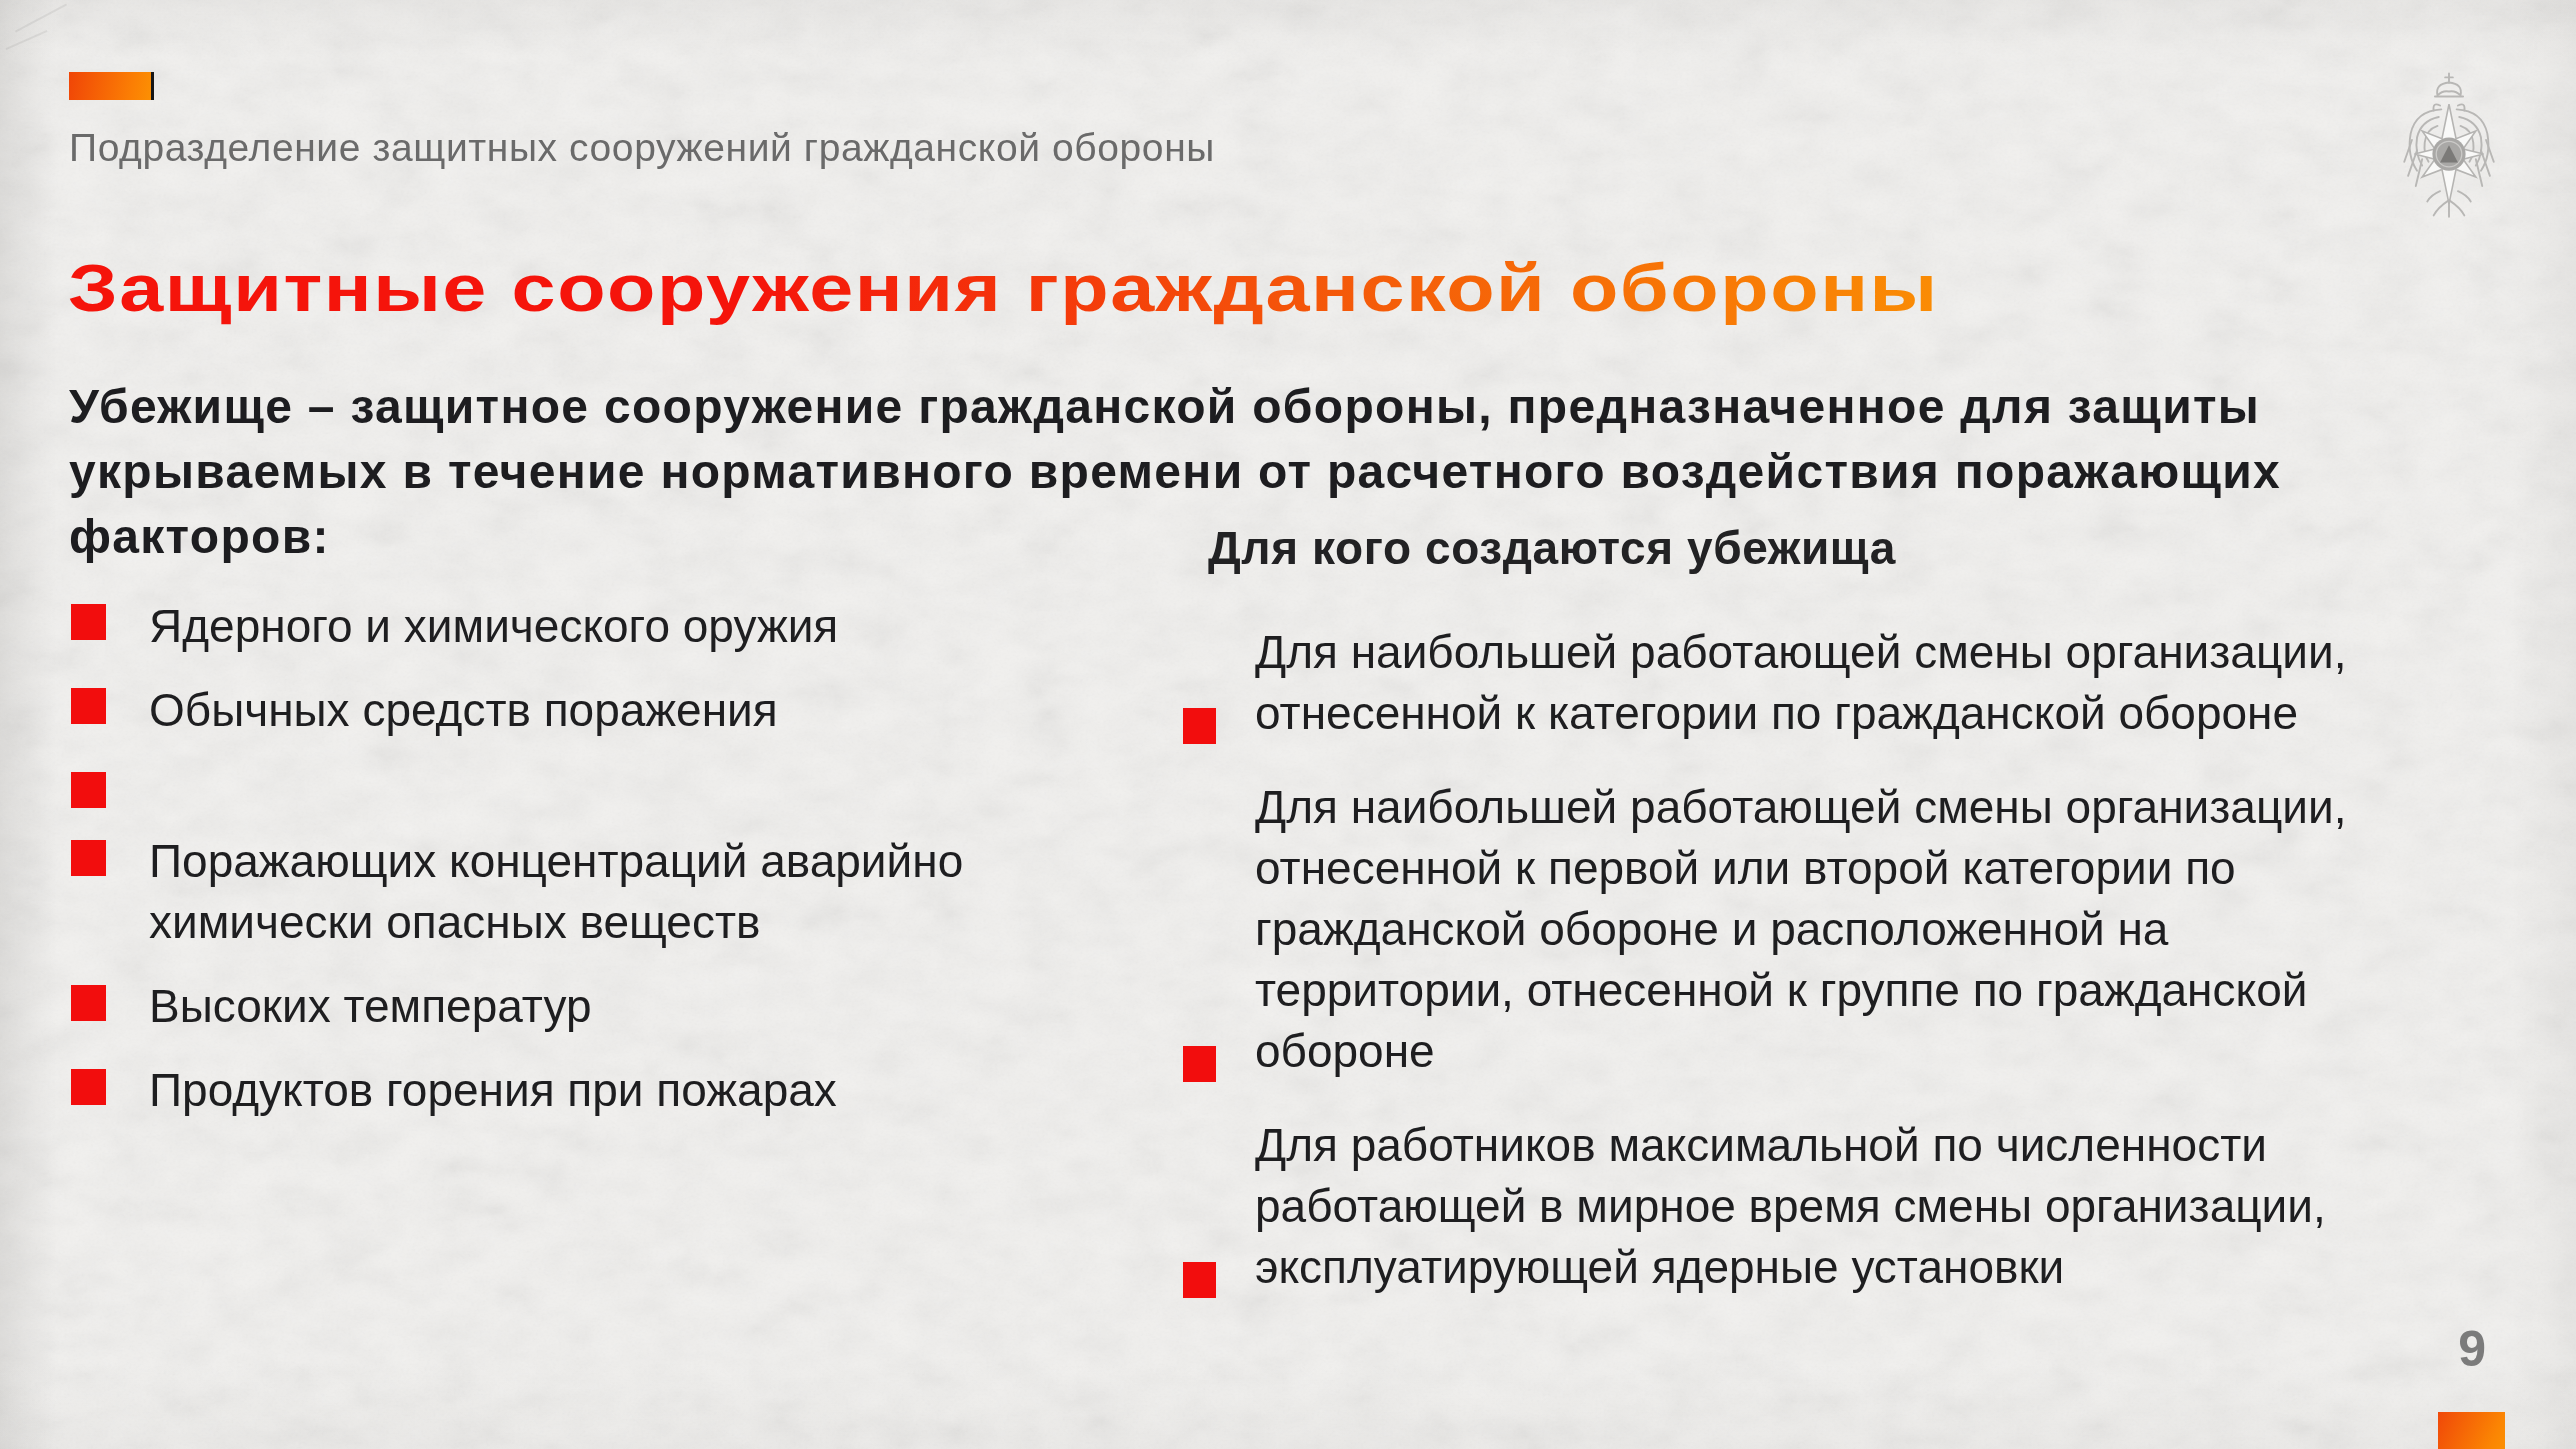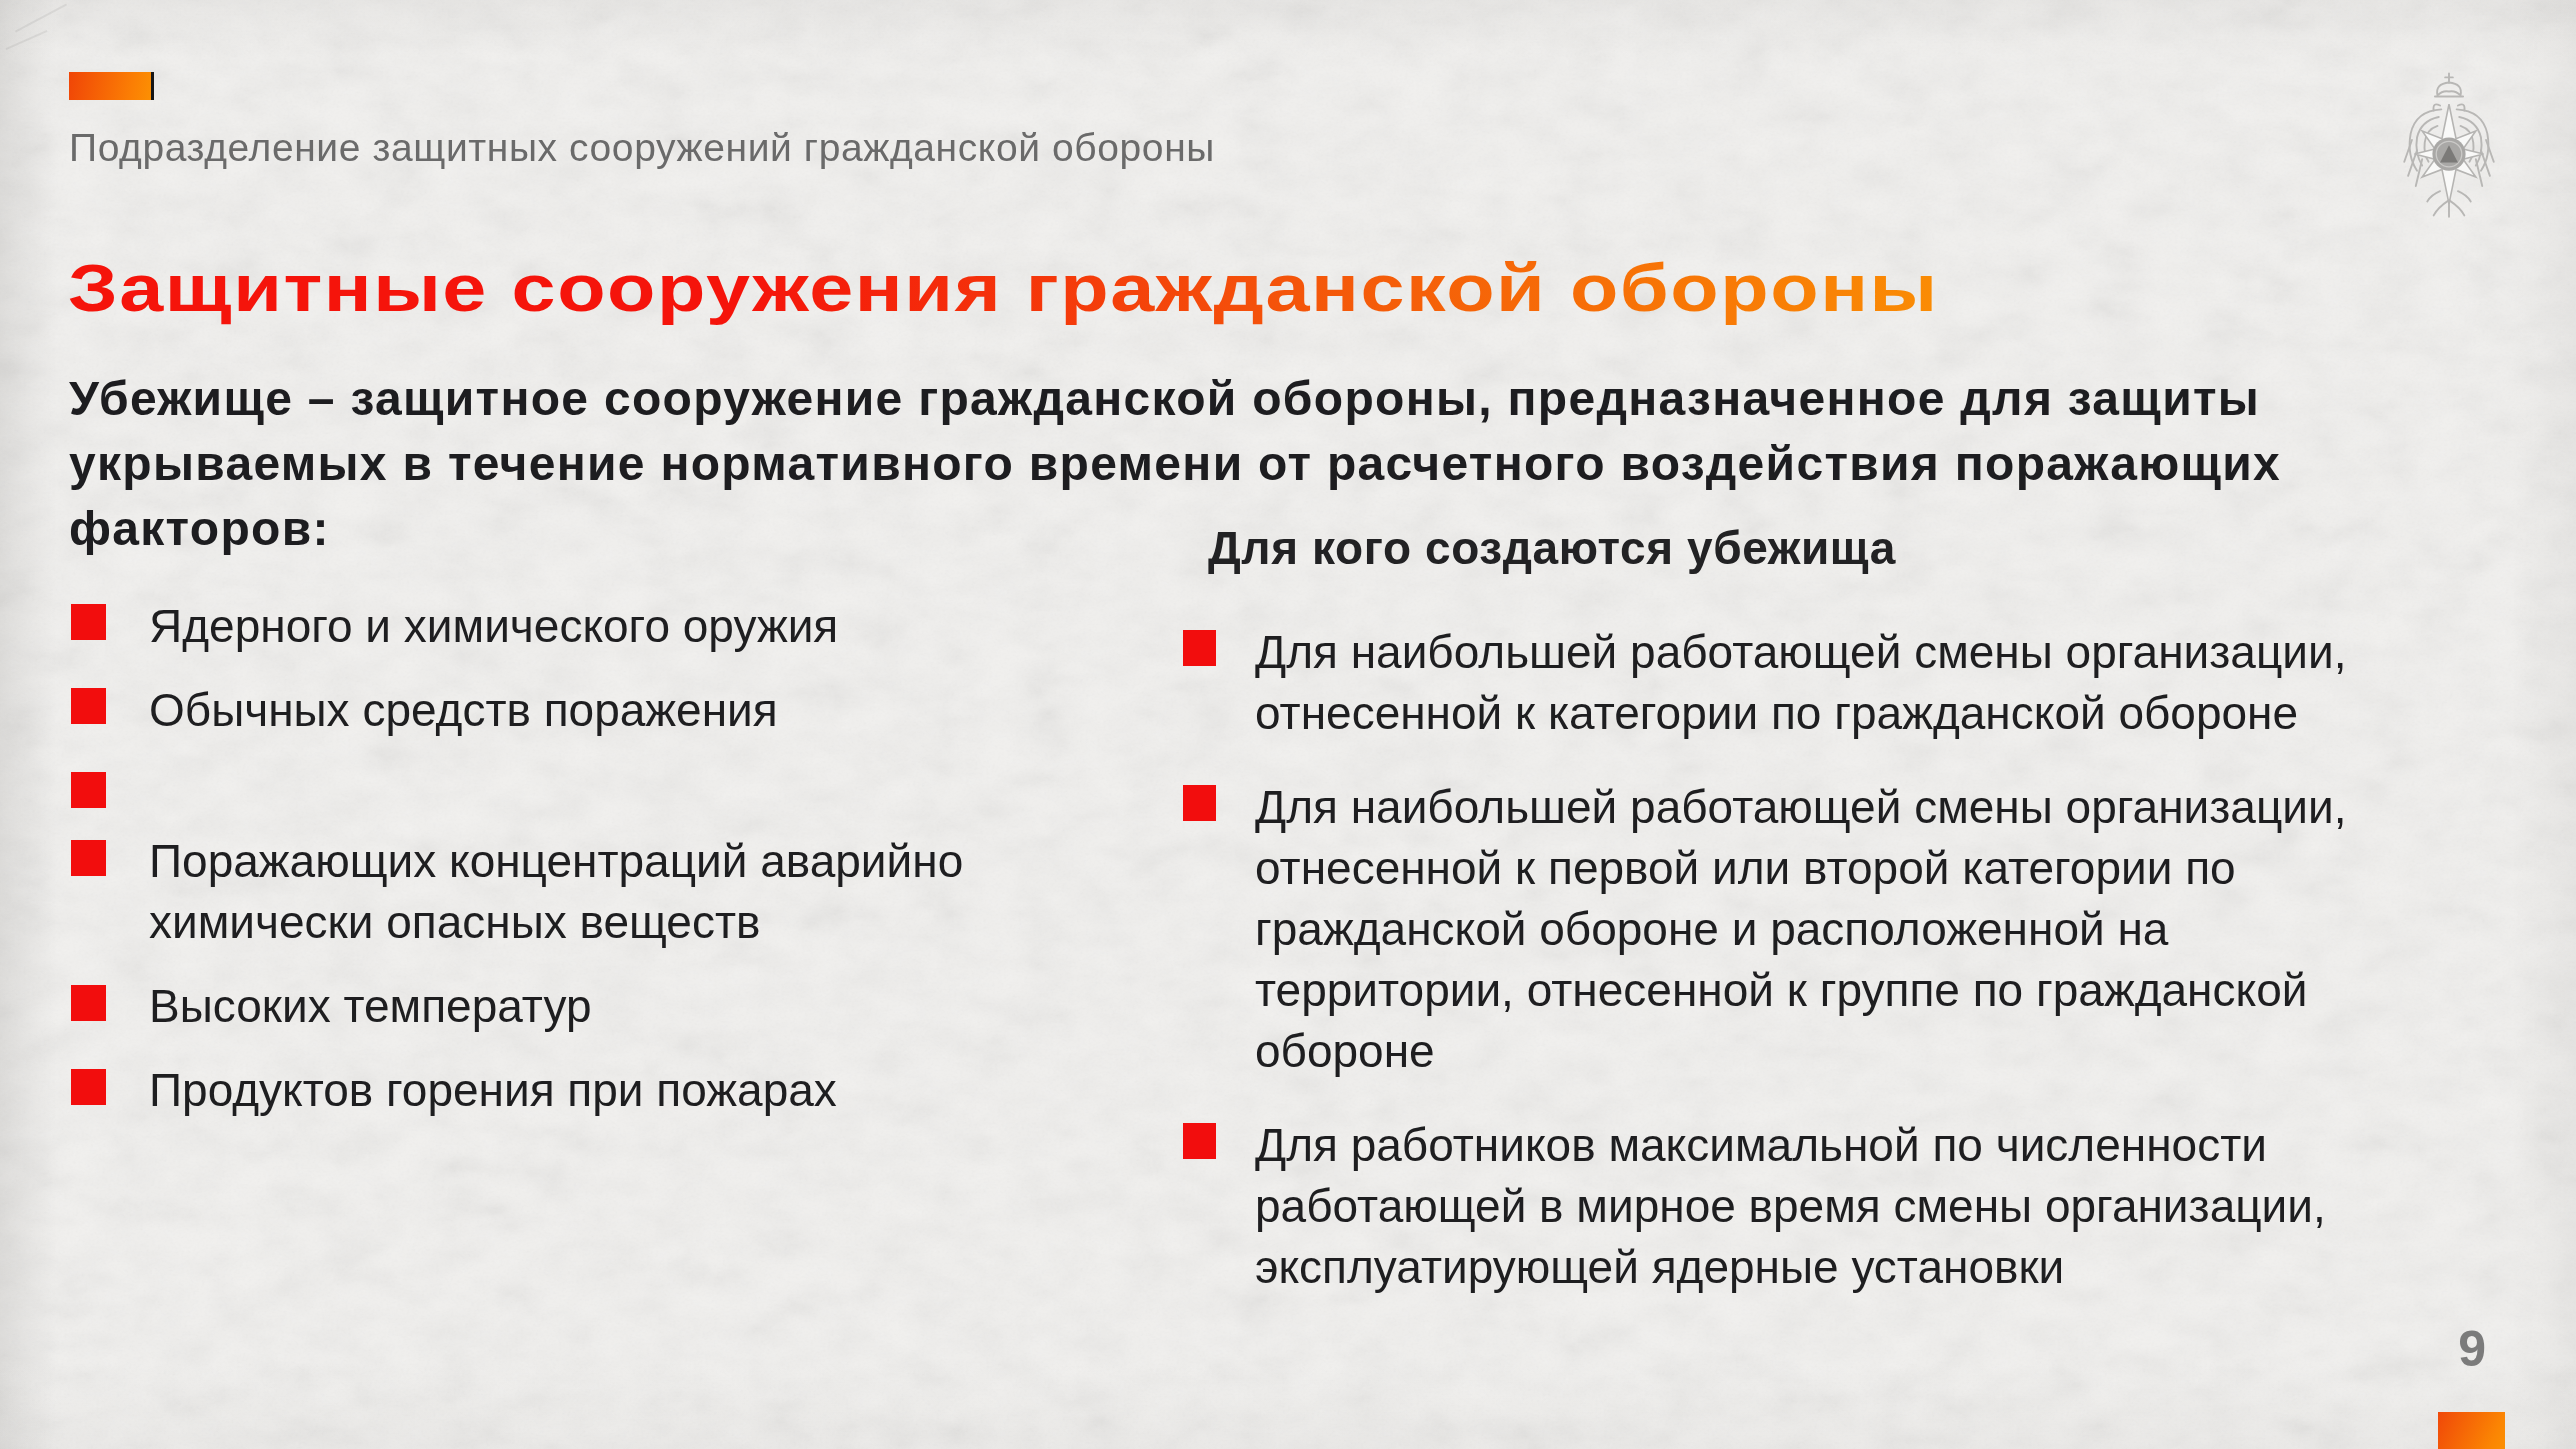--- a/index.html
+++ b/index.html
@@ -37,31 +37,31 @@
     position:absolute;left:68px;top:251px;
     font-size:66px;line-height:75px;font-weight:800;letter-spacing:1.3px;
     white-space:nowrap;
     background:linear-gradient(90deg,#f5140b 0%,#f5140b 36%,#f4560a 66%,#fa8c04 100%);
     -webkit-background-clip:text;background-clip:text;
     color:transparent;
     transform:scaleX(1.20);transform-origin:left center;
   }
 
   .intro{
-    position:absolute;left:69px;top:366px;width:2421px;
+    position:absolute;left:69px;top:374px;width:2421px;
     font-size:48px;line-height:65px;font-weight:700;color:#1d1d20;
     letter-spacing:1.3px;white-space:pre-line;
   }
 
   .bullet-list{position:absolute;display:flex;flex-direction:column;}
   .left-list{left:71px;top:596px;width:1056px;justify-content:space-between;}
   .right-list{left:1183px;top:622px;width:1191px;}
   .li{display:flex;align-items:flex-start;}
   .left-list .li{margin-bottom:23px;}
-  .right-list .li{margin-bottom:33px;}
+  .right-list .li{margin-bottom:33px;align-items:flex-end;}
   .bullet{
     flex:0 0 auto;width:35px;height:36px;margin-top:8.4px;margin-right:43px;
     background:#f20d0d;
   }
   .right-list .bullet{width:33px;height:36px;margin-right:39px;}
   .li-text{
     font-size:46px;line-height:61px;color:#1e1e20;
     white-space:pre-line;
   }
 

